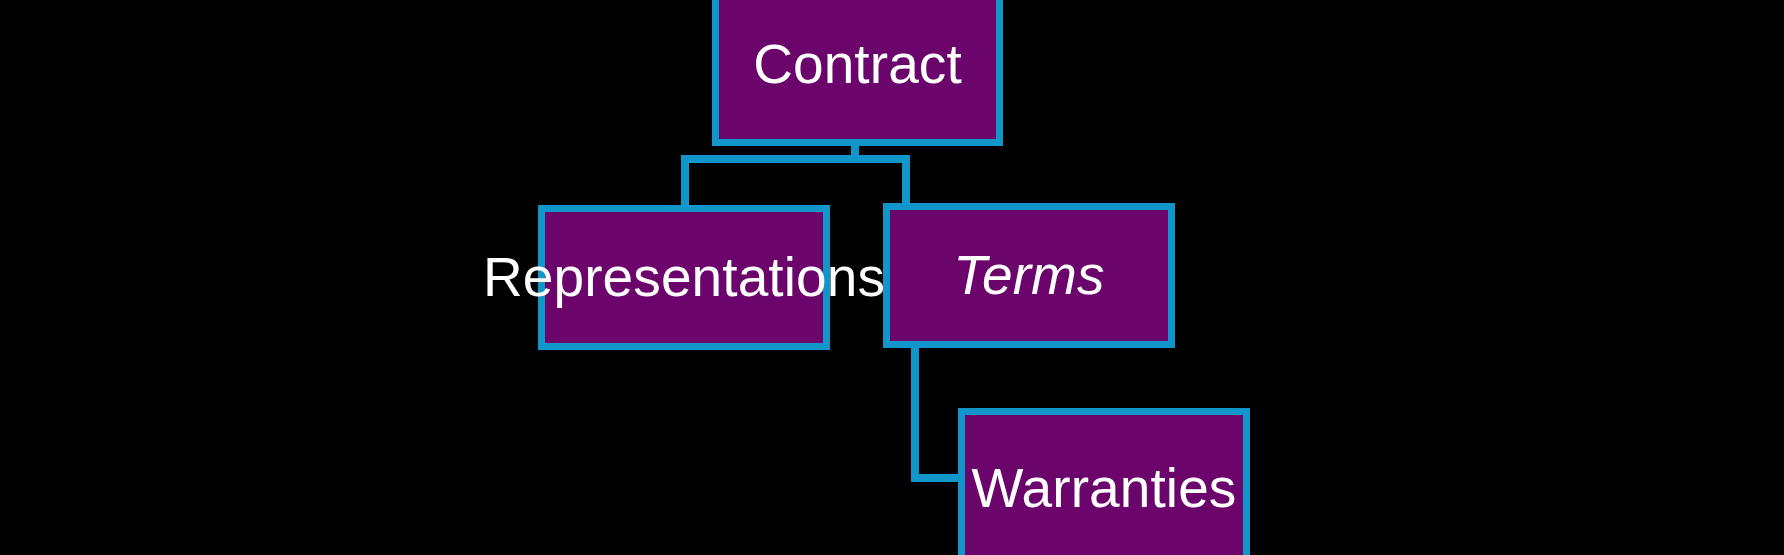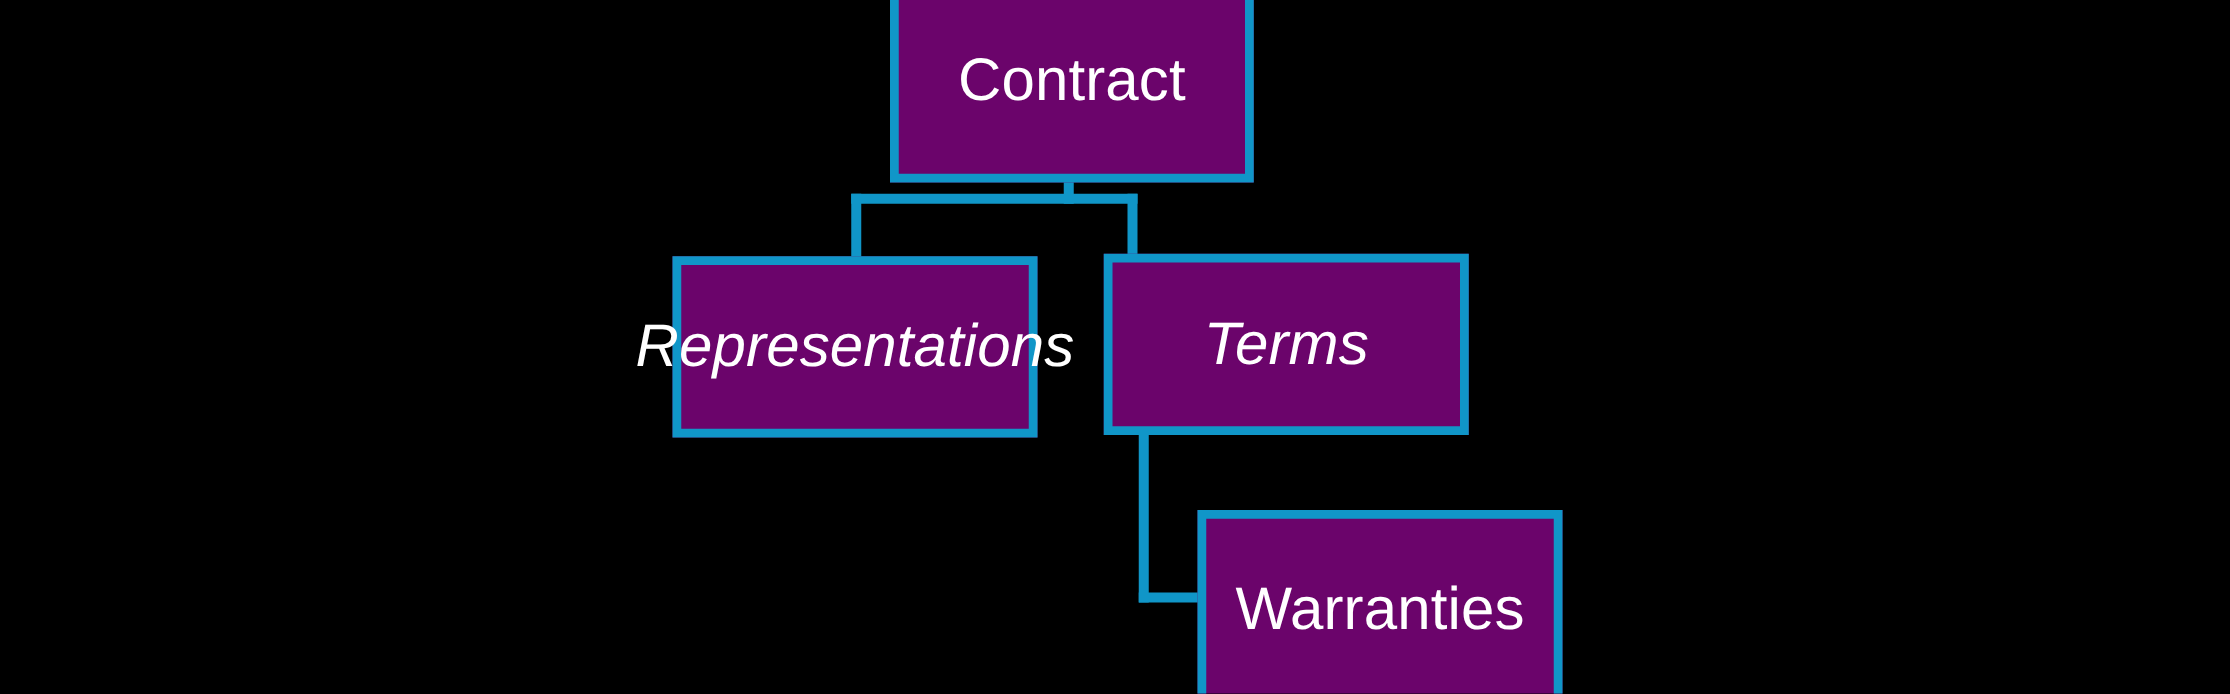--- a/index.html
+++ b/index.html
@@ -24,21 +24,21 @@
     background: #6B046B;
     border: 7px solid #1096C8;
     display: flex;
     align-items: center;
     justify-content: center;
     z-index: 3;
   }
   .node-label {
     color: #FFFFFF;
     font-family: "Liberation Sans", sans-serif;
-    font-size: 48px;
+    font-size: 55px;
     font-weight: 400;
     line-height: 1;
     letter-spacing: 0.1px;
     white-space: nowrap;
     text-align: right;
   }
   .connector {
     position: absolute;
     background: #1096C8;
     z-index: 1;
@@ -58,21 +58,21 @@
   <div class="connector" style="left:902px; top:155px; width:8px; height:56px;"></div>
 
   <div class="connector" style="left:911px; top:342px; width:8px; height:140px;"></div>
 
   <div class="connector" style="left:911px; top:474px; width:55px; height:8px;"></div>
 
   <div class="node" style="left:712px; top:-17px; width:291px; height:163px;">
     <span class="node-label">Contract</span>
   </div>
 
-  <div class="node" style="left:538px; top:205px; width:292px; height:145px;font-style:italic;">
+  <div class="node" style="left:538px; top:205px; width:292px; height:145px;">
     <span class="node-label">Representations</span>
   </div>
 
   <div class="node" style="left:883px; top:203px; width:292px; height:145px;font-style:italic;">
     <span class="node-label">Terms</span>
   </div>
 
   <div class="node" style="left:958px; top:408px; width:292px; height:160px;">
     <span class="node-label">Warranties</span>
   </div>

